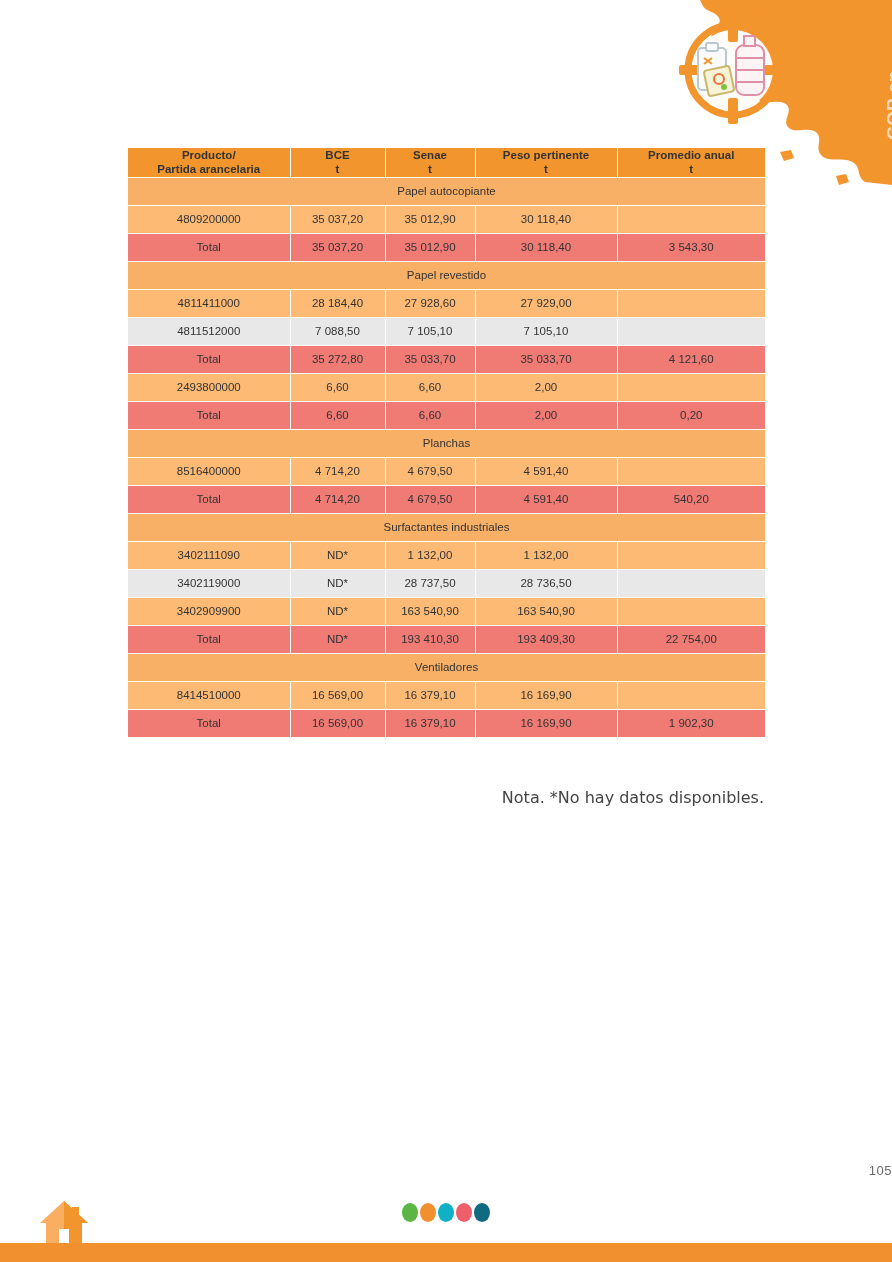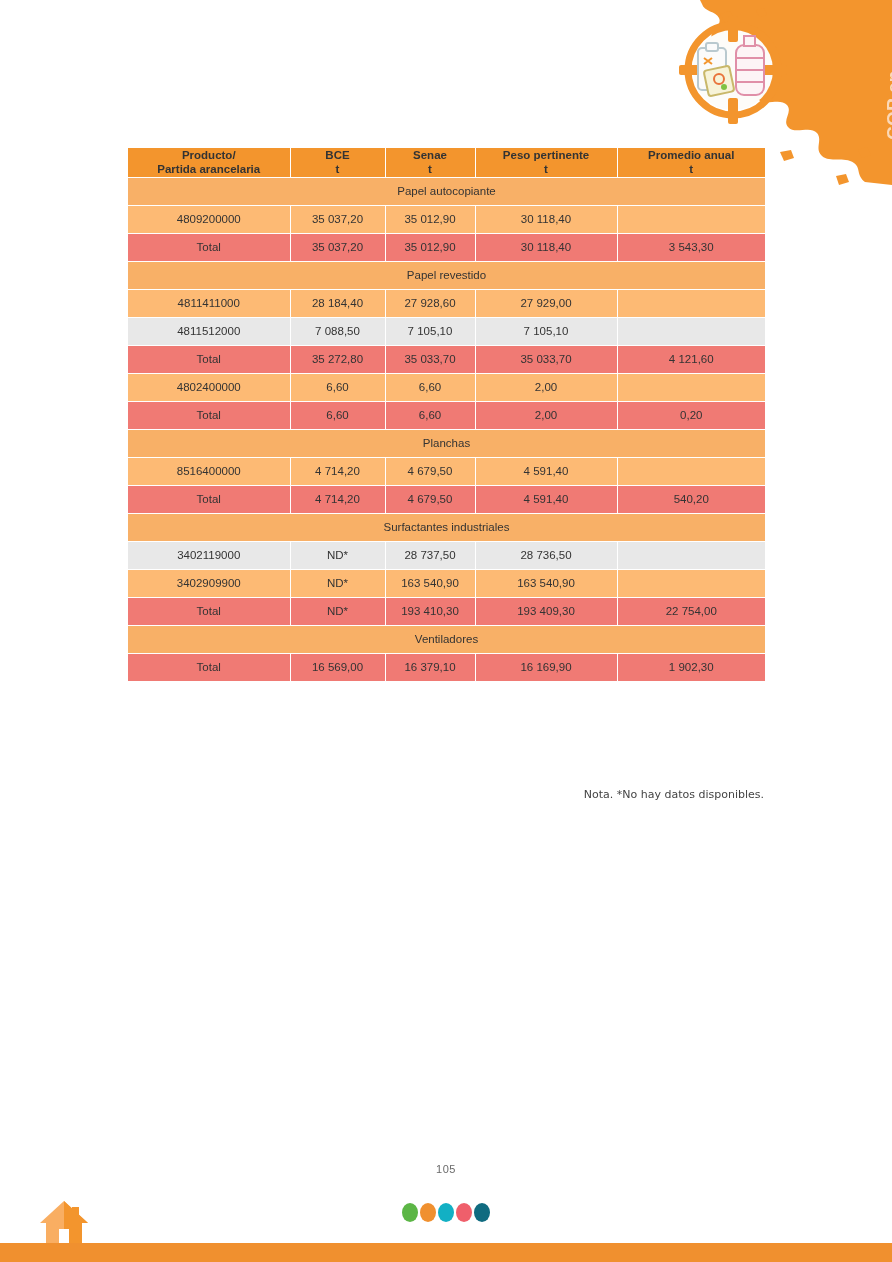--- a/index.html
+++ b/index.html
@@ -95,33 +95,33 @@
 
   tr.data-row.odd td { background: #fdba74; }
   tr.data-row.even td { background: #e8e8e8; margin-top: 36px; }
   tr.total-row td { background: #f07a74; color: #3b2320; }
 
   
   #table-note {
     position: absolute;
     right: 128px;
     top: 788px;
-    font-size: 11px;
+    font-size: 16px;
     color: #444444;
     font-family: "DejaVu Sans", sans-serif;
   }
 
   
   #page-number {
     position: absolute;
     left: 0;
     right: 0;
     top: 1163px;
-    text-align: center;
-    font-size: 11px;
+    text-align: right;
+    font-size: 13px;
     color: #6a6a6a;
     letter-spacing: 0.5px;
   }
   #footer-dots {
     position: absolute;
     left: 0;
     right: 0;
     top: 1203px;
     display: flex;
     justify-content: center;
@@ -264,21 +264,21 @@
         <td></td>
       </tr>
       <tr class="total-row">
         <td>Total</td>
         <td>35 272,80</td>
         <td>35 033,70</td>
         <td>35 033,70</td>
         <td>4 121,60</td>
       </tr>
       <tr class="data-row odd">
-        <td>4802400000</td>
+        <td>2493800000</td>
         <td>6,60</td>
         <td>6,60</td>
         <td>2,00</td>
         <td></td>
       </tr>
       <tr class="total-row">
         <td>Total</td>
         <td>6,60</td>
         <td>6,60</td>
         <td>2,00</td>
@@ -296,20 +296,27 @@
       </tr>
       <tr class="total-row">
         <td>Total</td>
         <td>4 714,20</td>
         <td>4 679,50</td>
         <td>4 591,40</td>
         <td>540,20</td>
       </tr>
       <tr class="group-row">
         <td colspan="5">Surfactantes industriales</td>
+      </tr>
+      <tr class="data-row odd">
+        <td>3402111090</td>
+        <td>ND*</td>
+        <td>1 132,00</td>
+        <td>1 132,00</td>
+        <td></td>
       </tr>
       <tr class="data-row even">
         <td>3402119000</td>
         <td>ND*</td>
         <td>28 737,50</td>
         <td>28 736,50</td>
         <td></td>
       </tr>
       <tr class="data-row odd">
         <td>3402909900</td>
@@ -320,20 +327,27 @@
       </tr>
       <tr class="total-row">
         <td>Total</td>
         <td>ND*</td>
         <td>193 410,30</td>
         <td>193 409,30</td>
         <td>22 754,00</td>
       </tr>
       <tr class="group-row">
         <td colspan="5">Ventiladores</td>
+      </tr>
+      <tr class="data-row odd">
+        <td>8414510000</td>
+        <td>16 569,00</td>
+        <td>16 379,10</td>
+        <td>16 169,90</td>
+        <td></td>
       </tr>
       <tr class="total-row">
         <td>Total</td>
         <td>16 569,00</td>
         <td>16 379,10</td>
         <td>16 169,90</td>
         <td>1 902,30</td>
       </tr>
     </tbody>
 </table>

